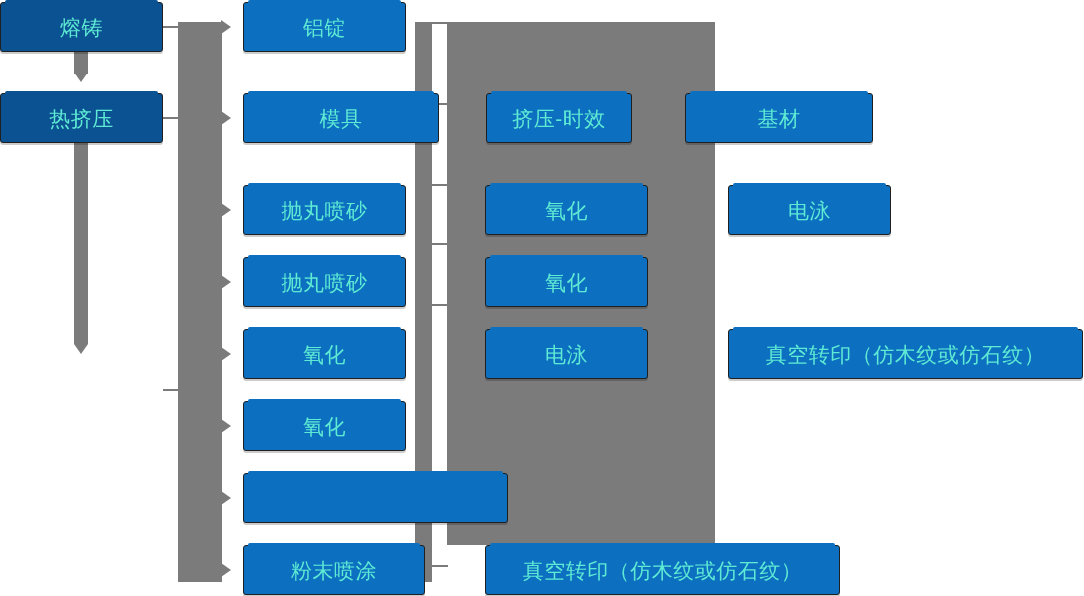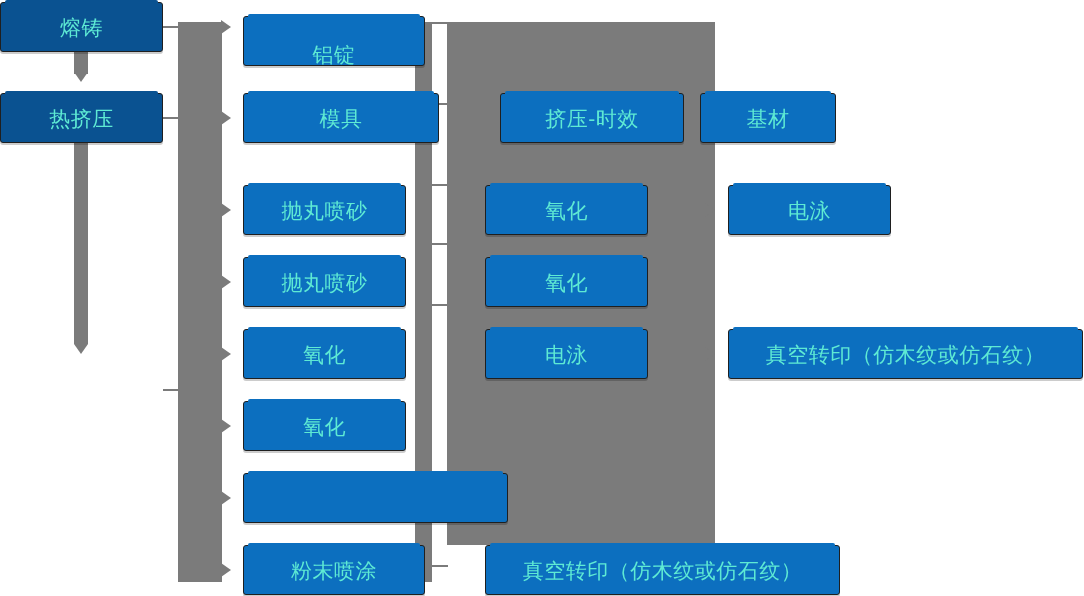--- a/index.html
+++ b/index.html
@@ -119,21 +119,21 @@
 
   <div class="node dark" style="left:0px; top:2px; width:163px; height:50px;">
     <span class="cap"></span>
     <span>熔铸</span>
   </div>
   <div class="node dark" style="left:0px; top:93px; width:163px; height:50px;">
     <span class="cap"></span>
     <span>热挤压</span>
   </div>
 
-  <div class="node light" style="left:243px; top:16px; width:182px; height:50px;align-items:flex-end;">
+  <div class="node light" style="left:243px; top:2px; width:163px; height:50px;">
     <span class="cap"></span>
     <span>铝锭</span>
   </div>
   <div class="node light" style="left:243px; top:93px; width:196px; height:50px;">
     <span class="cap"></span>
     <span>模具</span>
   </div>
   <div class="node light" style="left:243px; top:185px; width:163px; height:50px;">
     <span class="cap"></span>
     <span>抛丸喷砂</span>
@@ -151,42 +151,42 @@
     <span>氧化</span>
   </div>
   <div class="node light" style="left:243px; top:473px; width:265px; height:50px;">
     <span class="cap"></span>
   </div>
   <div class="node light" style="left:243px; top:545px; width:182px; height:50px;">
     <span class="cap"></span>
     <span>粉末喷涂</span>
   </div>
 
-  <div class="node light" style="left:500px; top:93px; width:184px; height:50px;">
+  <div class="node light" style="left:486px; top:93px; width:146px; height:50px;">
     <span class="cap"></span>
     <span>挤压-时效</span>
   </div>
   <div class="node light" style="left:485px; top:185px; width:163px; height:50px;">
     <span class="cap"></span>
     <span>氧化</span>
   </div>
   <div class="node light" style="left:485px; top:257px; width:163px; height:50px;">
     <span class="cap"></span>
     <span>氧化</span>
   </div>
   <div class="node light" style="left:485px; top:329px; width:163px; height:50px;">
     <span class="cap"></span>
     <span>电泳</span>
   </div>
   <div class="node light" style="left:485px; top:545px; width:355px; height:50px;">
     <span class="cap"></span>
     <span>真空转印（仿木纹或仿石纹）</span>
   </div>
 
-  <div class="node light" style="left:700px; top:93px; width:136px; height:50px;">
+  <div class="node light" style="left:685px; top:93px; width:188px; height:50px;">
     <span class="cap"></span>
     <span>基材</span>
   </div>
   <div class="node light" style="left:728px; top:185px; width:163px; height:50px;">
     <span class="cap"></span>
     <span>电泳</span>
   </div>
   <div class="node light" style="left:728px; top:329px; width:355px; height:50px;">
     <span class="cap"></span>
     <span>真空转印（仿木纹或仿石纹）</span>

